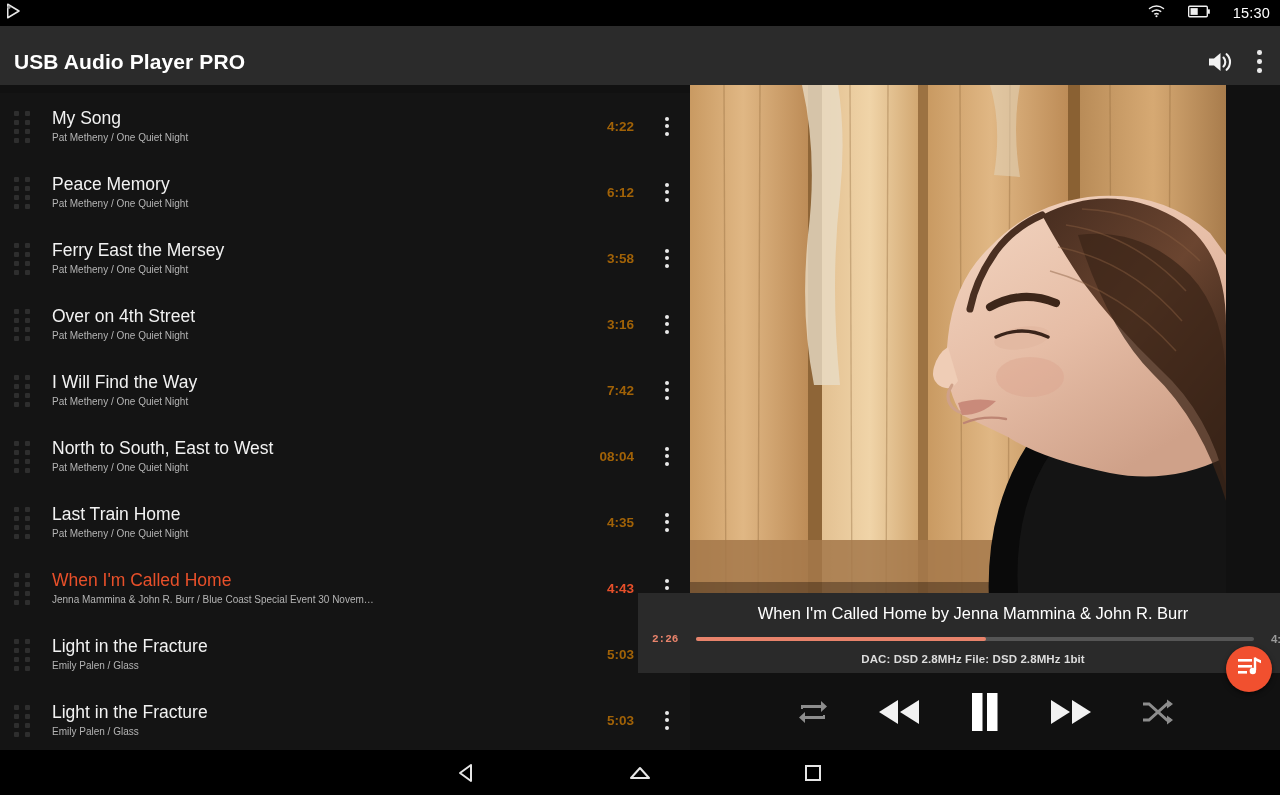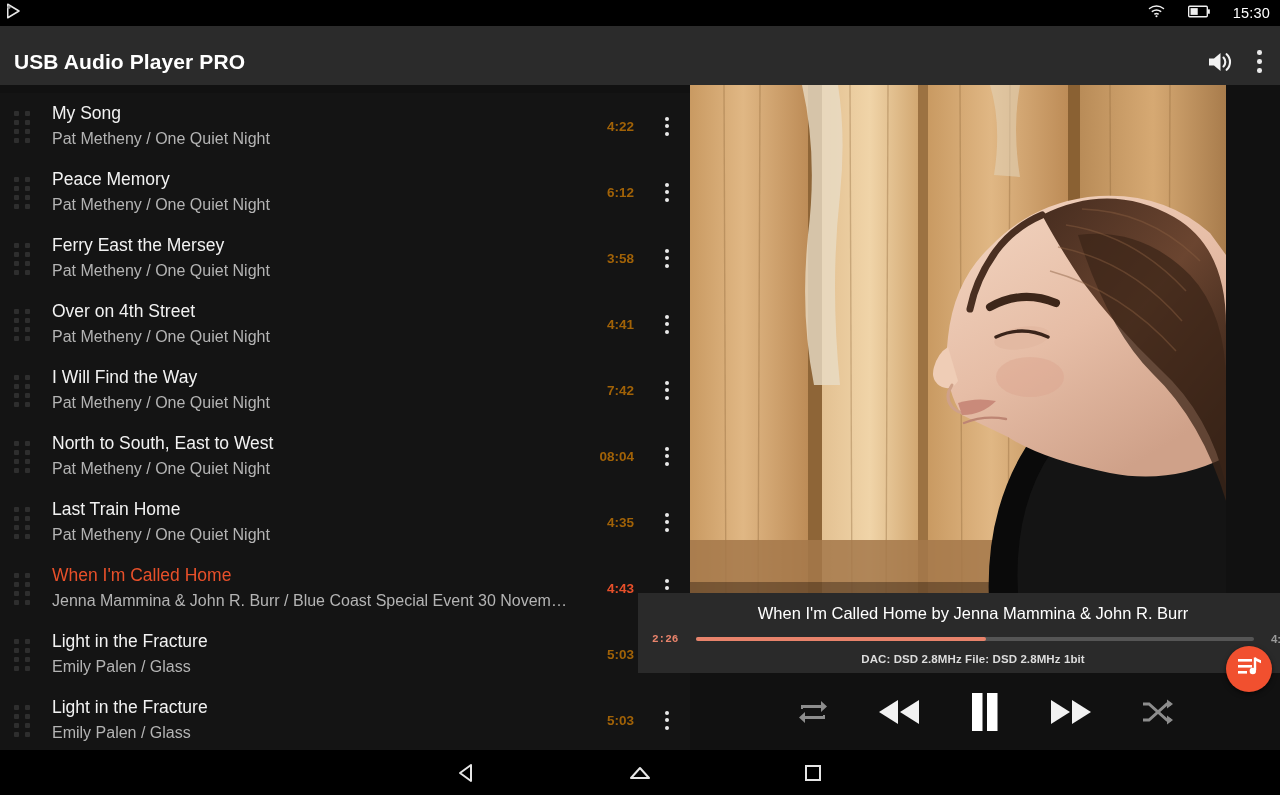--- a/index.html
+++ b/index.html
@@ -42,21 +42,21 @@
   }
   .drag-handle { width:26px; display:flex; flex-direction:column; gap:4px; flex:0 0 26px; padding-top:1px; }
   .dh-line { display:flex; gap:6px; }
   .dh-dot { width:5px; height:5px; background:#2e2e2e; border-radius:1px; }
   .track-main { flex:1; min-width:0; padding-left:12px; }
   .track-title {
     font-size:17.5px; color:#f2f2f2; font-weight:400; line-height:1.28;
     white-space:nowrap; overflow:hidden; text-overflow:ellipsis;
   }
   .track-sub {
-    font-size:16px; color:#b4b4b4; font-weight:400; line-height:1.45; margin-top:2px;
+    font-size:10px; color:#b4b4b4; font-weight:400; line-height:1.45; margin-top:2px;
     white-space:nowrap; overflow:hidden; text-overflow:ellipsis;
   }
   .track-row.playing .track-title { color:#e8502a; }
   .track-row.playing .track-time { color:#e8502a; }
   .track-time {
     font-size:13.5px; color:#a16207; font-weight:700; text-align:right;
     width:72px; flex:0 0 72px; padding-right:10px;
   }
   .row-menu { width:46px; flex:0 0 46px; display:flex; align-items:center; justify-content:center; cursor:pointer; }
   .dots-v { display:flex; flex-direction:column; gap:3.5px; align-items:center; }
@@ -275,21 +275,21 @@
             </div>
             <div class="dh-line">
               <span class="dh-dot"></span>
               <span class="dh-dot"></span>
             </div>
           </div>
           <div class="track-main">
             <div class="track-title">Over on 4th Street</div>
             <div class="track-sub">Pat Metheny / One Quiet Night</div>
           </div>
-          <div class="track-time">4:41</div>
+          <div class="track-time">3:16</div>
           <div class="row-menu">
             <span class="dots-v">
               <i></i>
               <i></i>
               <i></i>
             </span>
           </div>
         </div>
         <div class="track-row">
           <div class="drag-handle">

